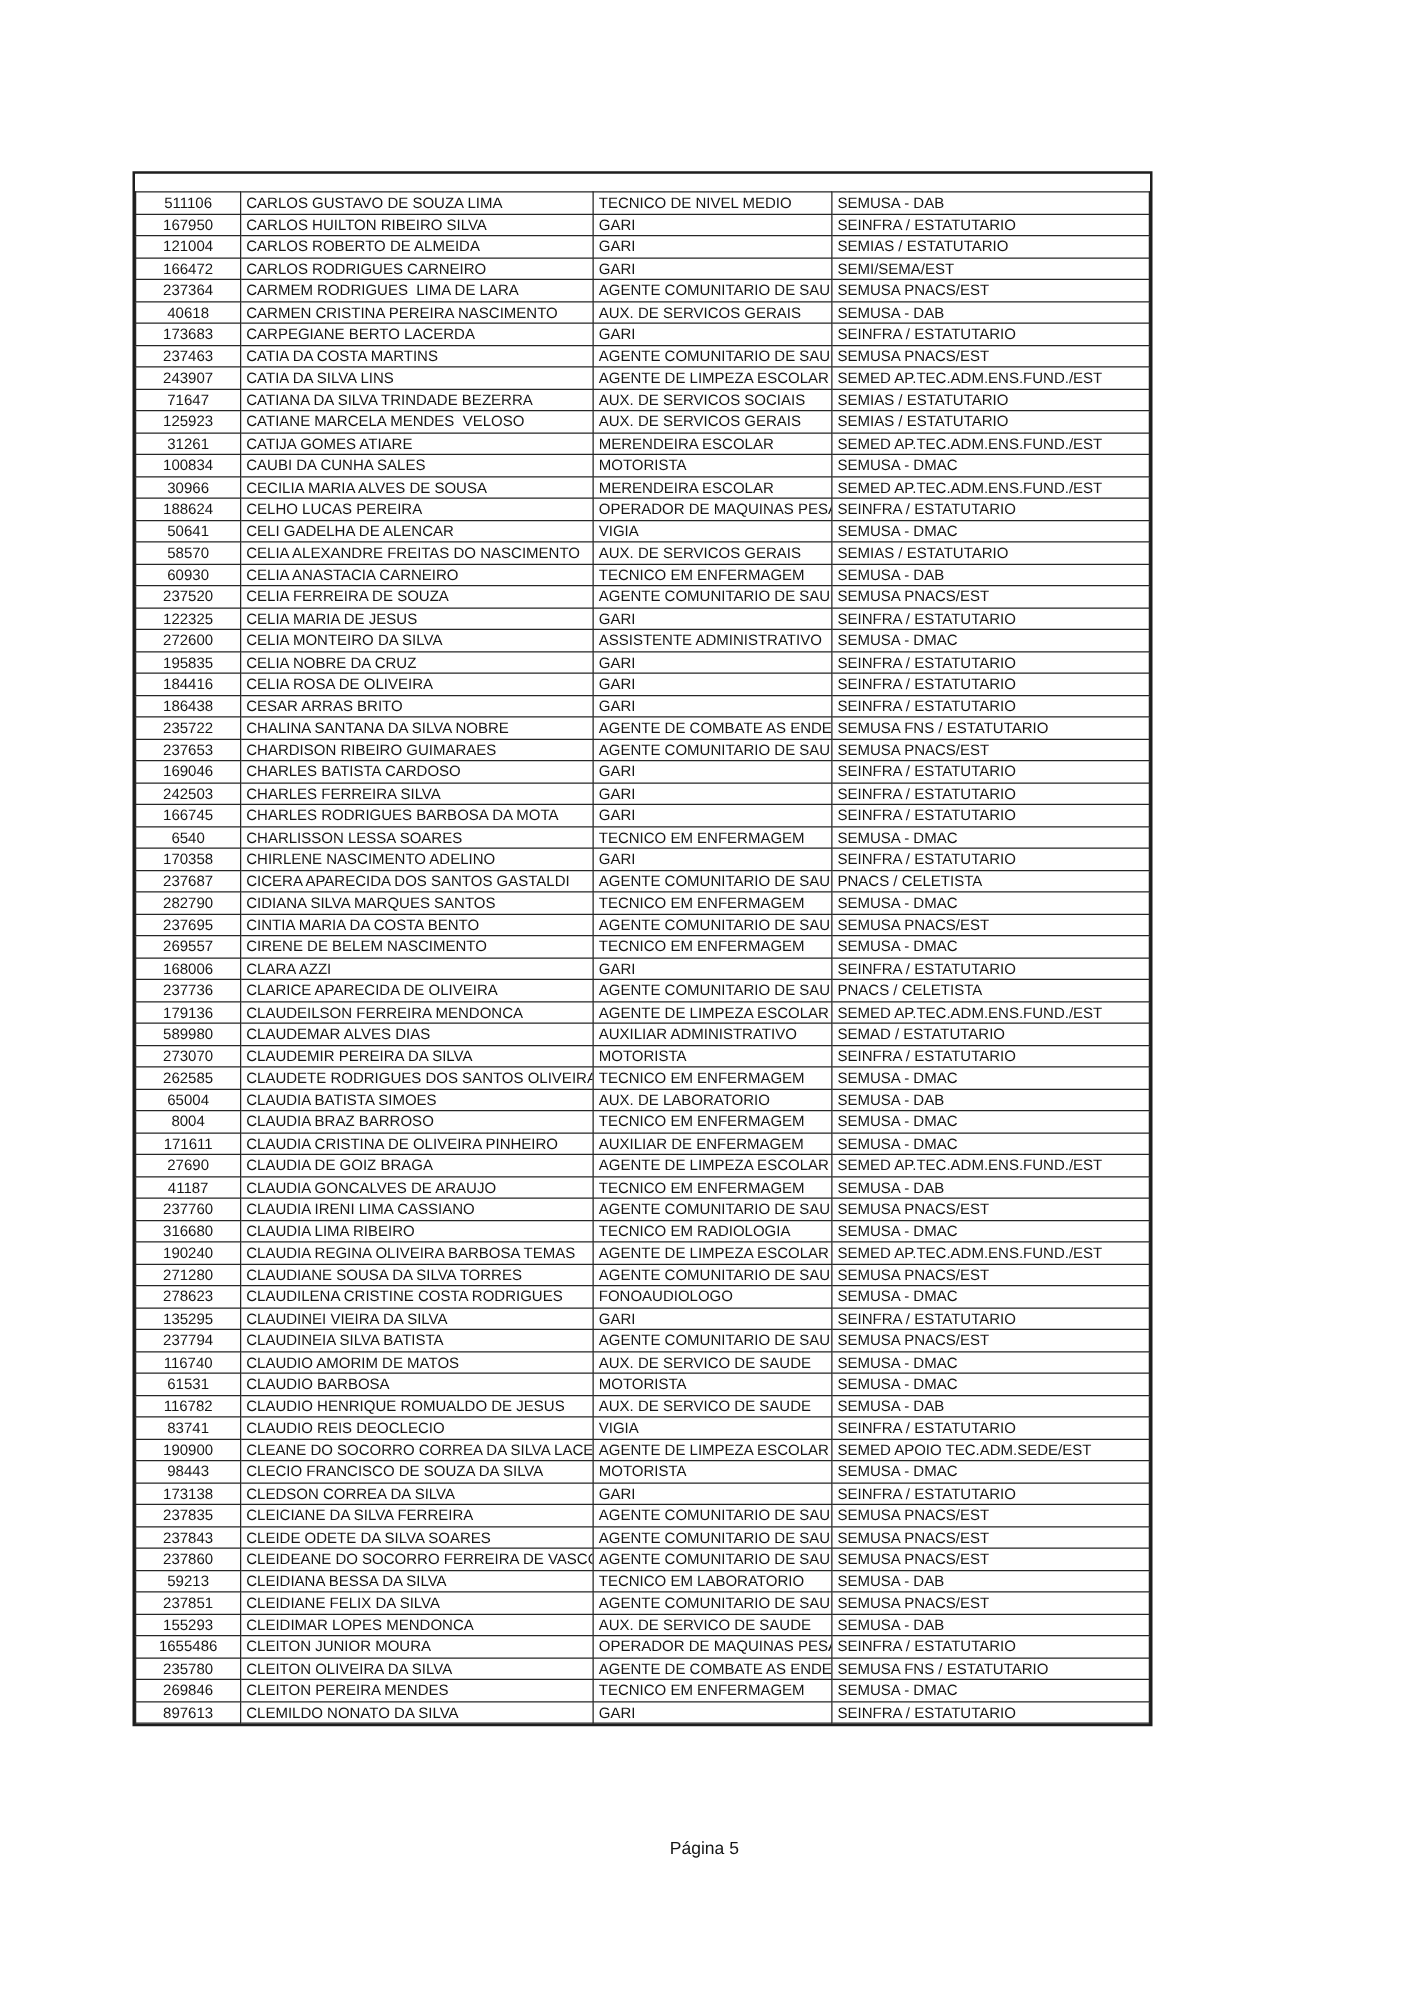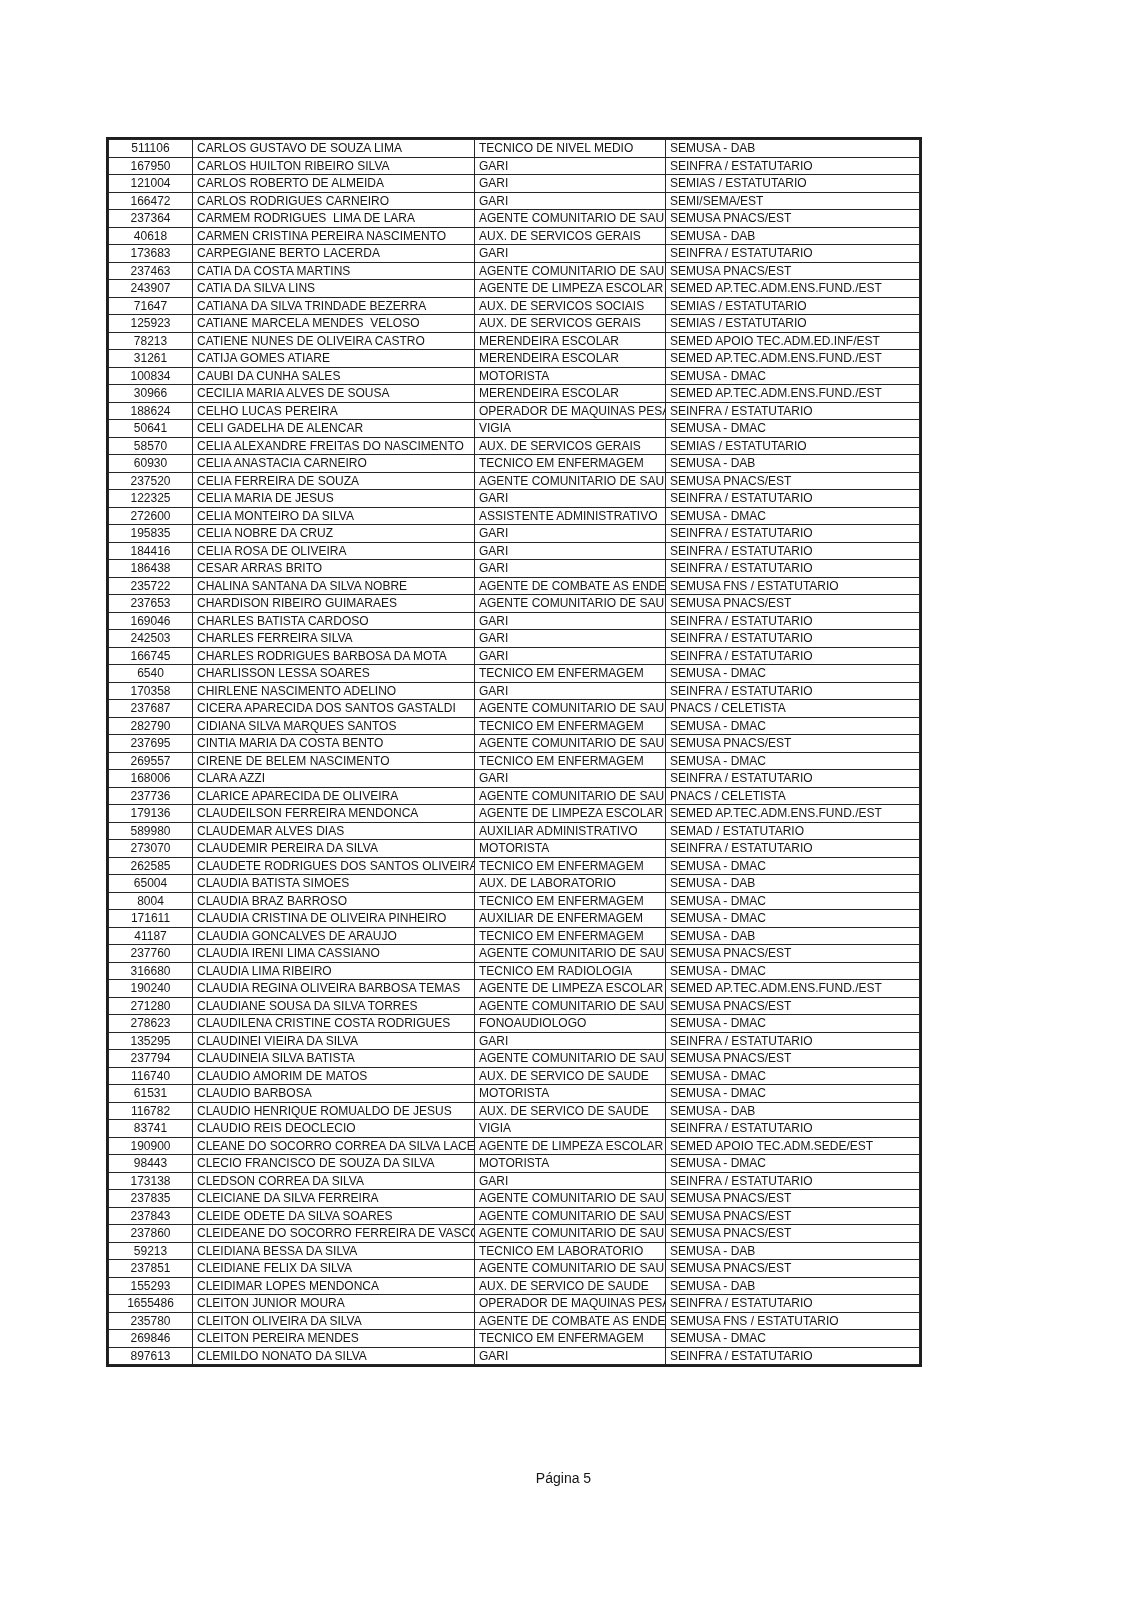--- a/index.html
+++ b/index.html
@@ -24,20 +24,21 @@
   .table-wrap {
     position:absolute;
     left:106px; top:137px;
     border:2px solid #1e1e1e;
     background:#ffffff;
   }
   table.members {
     border-collapse:collapse;
     table-layout:fixed;
     width:811px;
+    margin-top:14px;
   }
   table.members td {
     border:1.5px solid #262626;
     height:16.5px;
     font-size:12px;
     line-height:16px;
     vertical-align:middle;
     white-space:pre;
     overflow:hidden;
     padding:0 0 0 4px;
@@ -133,26 +134,20 @@
           <td class="c2">AUX. DE SERVICOS SOCIAIS</td>
           <td class="c3">SEMIAS / ESTATUTARIO</td>
         </tr>
         <tr>
           <td class="c0">125923</td>
           <td class="c1">CATIANE MARCELA MENDES  VELOSO</td>
           <td class="c2">AUX. DE SERVICOS GERAIS</td>
           <td class="c3">SEMIAS / ESTATUTARIO</td>
         </tr>
         <tr>
-          <td class="c0">78213</td>
-          <td class="c1">CATIENE NUNES DE OLIVEIRA CASTRO</td>
-          <td class="c2">MERENDEIRA ESCOLAR</td>
-          <td class="c3">SEMED APOIO TEC.ADM.ED.INF/EST</td>
-        </tr>
-        <tr>
           <td class="c0">31261</td>
           <td class="c1">CATIJA GOMES ATIARE</td>
           <td class="c2">MERENDEIRA ESCOLAR</td>
           <td class="c3">SEMED AP.TEC.ADM.ENS.FUND./EST</td>
         </tr>
         <tr>
           <td class="c0">100834</td>
           <td class="c1">CAUBI DA CUNHA SALES</td>
           <td class="c2">MOTORISTA</td>
           <td class="c3">SEMUSA - DMAC</td>
@@ -335,20 +330,26 @@
           <td class="c0">8004</td>
           <td class="c1">CLAUDIA BRAZ BARROSO</td>
           <td class="c2">TECNICO EM ENFERMAGEM</td>
           <td class="c3">SEMUSA - DMAC</td>
         </tr>
         <tr>
           <td class="c0">171611</td>
           <td class="c1">CLAUDIA CRISTINA DE OLIVEIRA PINHEIRO</td>
           <td class="c2">AUXILIAR DE ENFERMAGEM</td>
           <td class="c3">SEMUSA - DMAC</td>
+        </tr>
+        <tr>
+          <td class="c0">27690</td>
+          <td class="c1">CLAUDIA DE GOIZ BRAGA</td>
+          <td class="c2">AGENTE DE LIMPEZA ESCOLAR</td>
+          <td class="c3">SEMED AP.TEC.ADM.ENS.FUND./EST</td>
         </tr>
         <tr>
           <td class="c0">41187</td>
           <td class="c1">CLAUDIA GONCALVES DE ARAUJO</td>
           <td class="c2">TECNICO EM ENFERMAGEM</td>
           <td class="c3">SEMUSA - DAB</td>
         </tr>
         <tr>
           <td class="c0">237760</td>
           <td class="c1">CLAUDIA IRENI LIMA CASSIANO</td>

